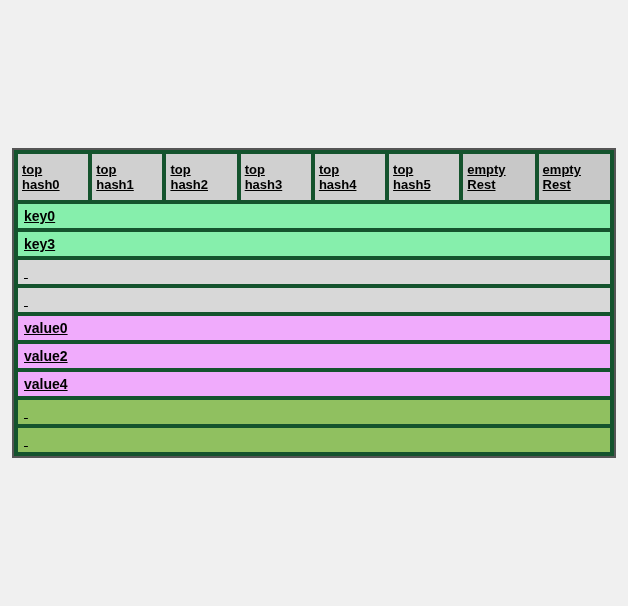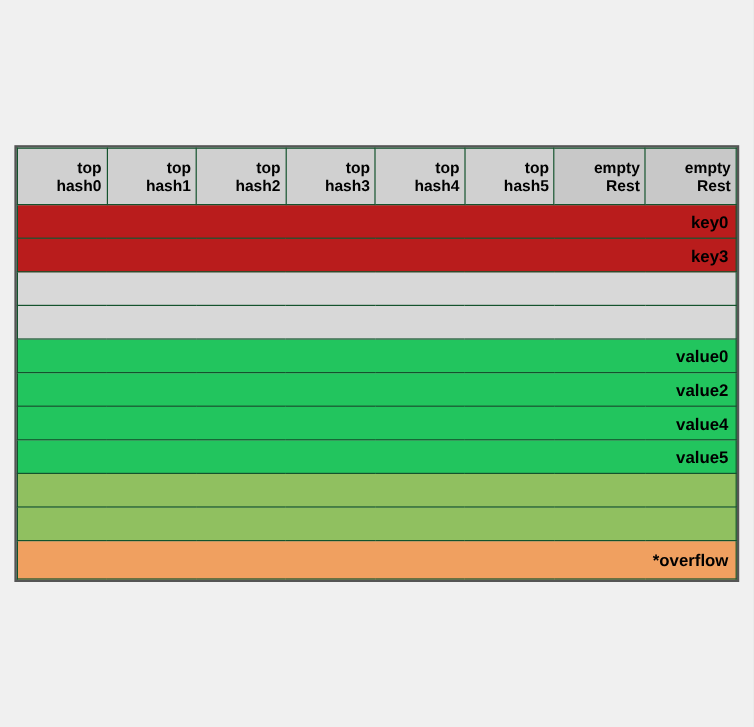--- a/index.html
+++ b/index.html
@@ -22,51 +22,52 @@
       display: inline-block;
       background: #e0e0e0;
     }
 
     table {
       border-collapse: collapse;
       width: 600px;
     }
 
     th, td {
-      border: 1px solid #14532d;
-      text-align: right;
+      border: 4px solid #14532d;
+      text-align: left;
       font-weight: bold;
       font-size: 14px;
       padding: 4px 6px;
+      text-decoration: underline;
     }
 
     .header-row th {
       background-color: #d0d0d0;
       font-weight: bold;
       font-size: 13px;
       padding: 8px 4px;
     }
 
     .row-key td {
-      background-color: #b91c1c;
+      background-color: #86efac;
       height: 28px;
     }
 
     .row-empty td {
       background-color: #d8d8d8;
       height: 28px;
     }
 
     .row-empty2 td {
       background-color: #d8d8d8;
       height: 28px;
     }
 
     .row-value td {
-      background-color: #22c55e;
+      background-color: #f0abfc;
       height: 28px;
     }
 
     .row-green-empty td {
       background-color: #90c060;
       height: 28px;
     }
 
     .row-overflow td {
       background-color: #f0a060;
@@ -112,29 +113,23 @@
 
       <tr class="row-value">
         <td colspan="8">value0</td>
       </tr>
       <tr class="row-value">
         <td colspan="8">value2</td>
       </tr>
       <tr class="row-value">
         <td colspan="8">value4</td>
       </tr>
-      <tr class="row-value">
-        <td colspan="8">value5</td>
-      </tr>
 
       <tr class="row-green-empty">
         <td colspan="8">&nbsp;</td>
       </tr>
       <tr class="row-green-empty">
         <td colspan="8">&nbsp;</td>
       </tr>
 
-      <tr class="row-overflow">
-        <td colspan="8">*overflow</td>
-      </tr>
     </tbody>
   </table>
 </div>
 
 </body></html>

